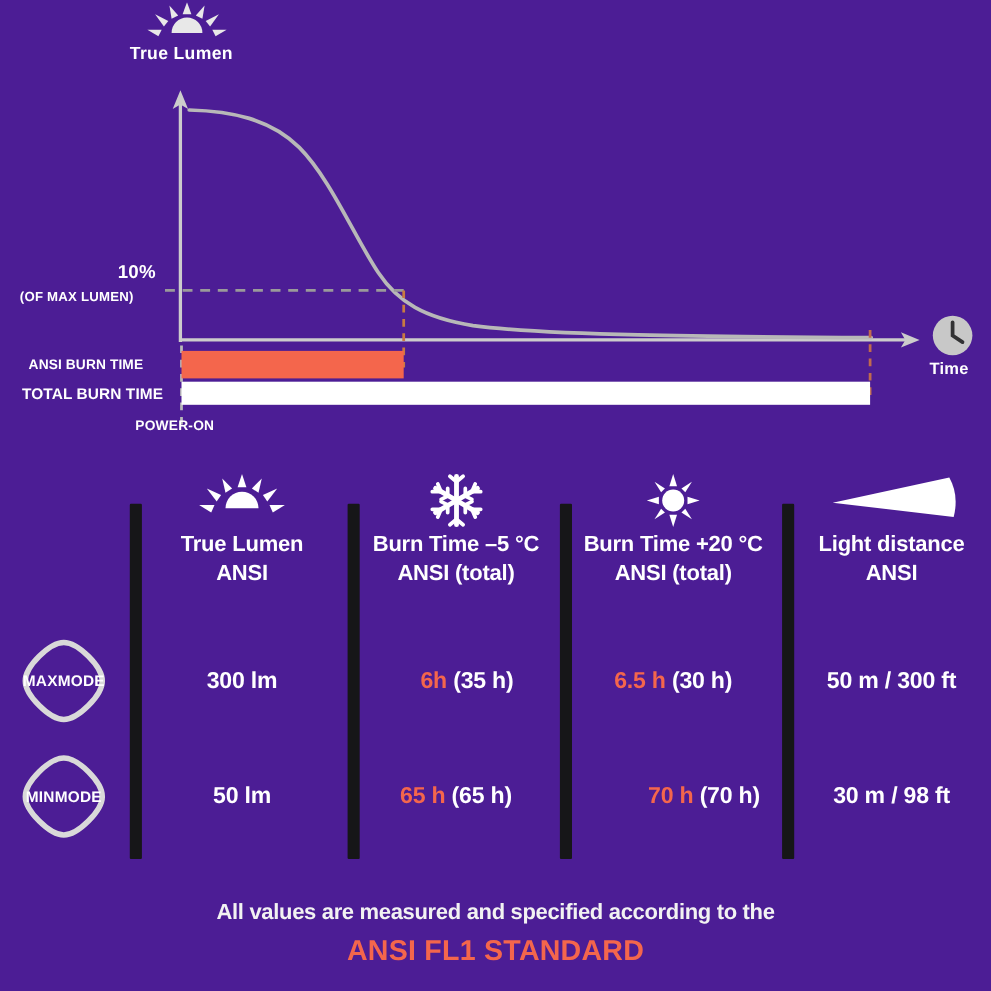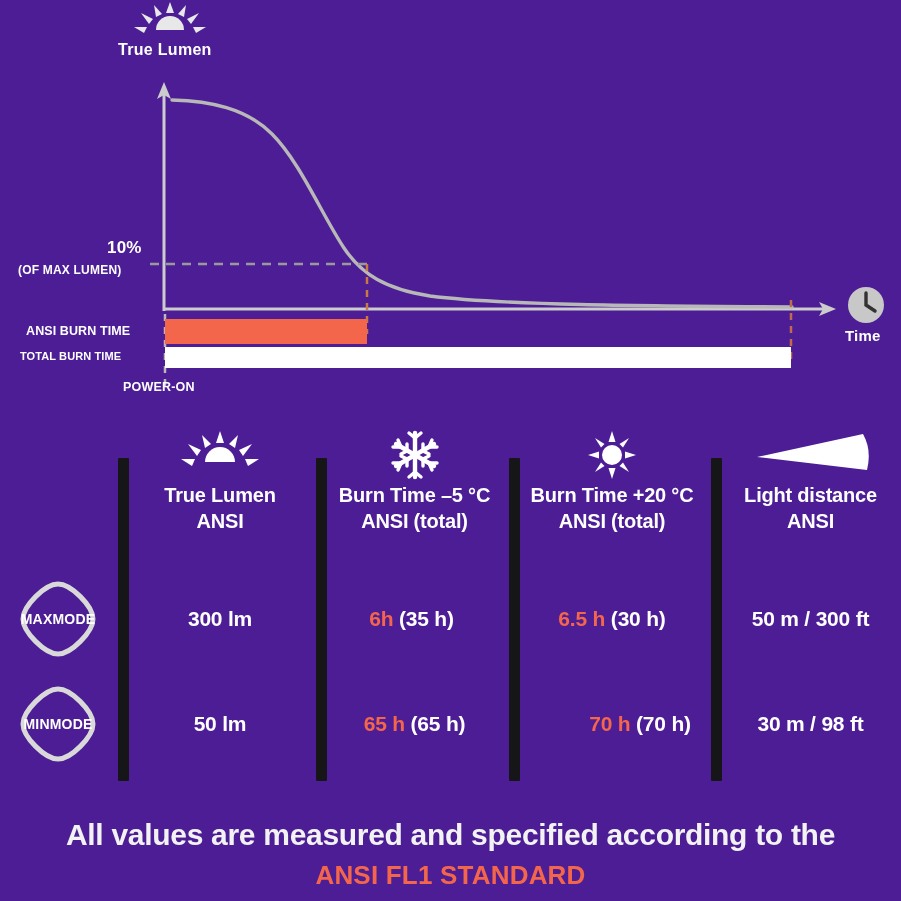--- a/index.html
+++ b/index.html
@@ -55,21 +55,21 @@
     font-size: 12px;
     letter-spacing: 0.2px;
   }
   .lbl-ansi-burn {
     left: 26px; top: 324px;
     font-size: 12.5px;
     letter-spacing: 0.1px;
   }
   .lbl-total-burn {
     left: 20px; top: 350px;
-    font-size: 11px;
+    font-size: 14px;
     letter-spacing: 0.1px;
   }
   .lbl-poweron {
     left: 123px; top: 380px;
     font-size: 12.5px;
     letter-spacing: 0.2px;
   }
 
   .icon-sun-top {
     position: absolute;
@@ -151,21 +151,21 @@
 
   
   .footer {
     position: absolute;
     left: 0; top: 818px;
     width: 901px;
     text-align: center;
   }
   .footer .f1 {
     display: block;
-    font-size: 30px;
+    font-size: 20px;
     font-weight: bold;
     letter-spacing: -0.3px;
     color: #f2f2f2;
   }
   .footer .f2 {
     display: block;
     margin-top: 8px;
     font-size: 26px;
     font-weight: bold;
     letter-spacing: 0.2px;
@@ -323,21 +323,21 @@
         <path d="M39 4 C52 4 74 26 74 39 C74 52 52 74 39 74 C26 74 4 52 4 39 C4 26 26 4 39 4 Z" fill="none" stroke="#d9d9d9" stroke-width="5"></path>
       </svg>
       <span class="mtext">
         <span>MAX</span>
         <span>MODE</span>
       </span>
     </div>
 
     <div class="cell" style="left:129px; top:187px; width:182px;">300 lm</div>
 
-    <div class="cell" style="left:319px; top:187px; width:185px;">
+    <div class="cell" style="left:332px; top:187px; width:185px;">
       <span class="hl">6h</span>
       <span>(35 h)</span>
     </div>
 
     <div class="cell" style="left:518px; top:187px; width:188px;">
       <span class="hl">6.5 h</span>
       <span>(30 h)</span>
     </div>
 
     <div class="cell" style="left:720px; top:187px; width:181px;">50 m / 300 ft</div>

